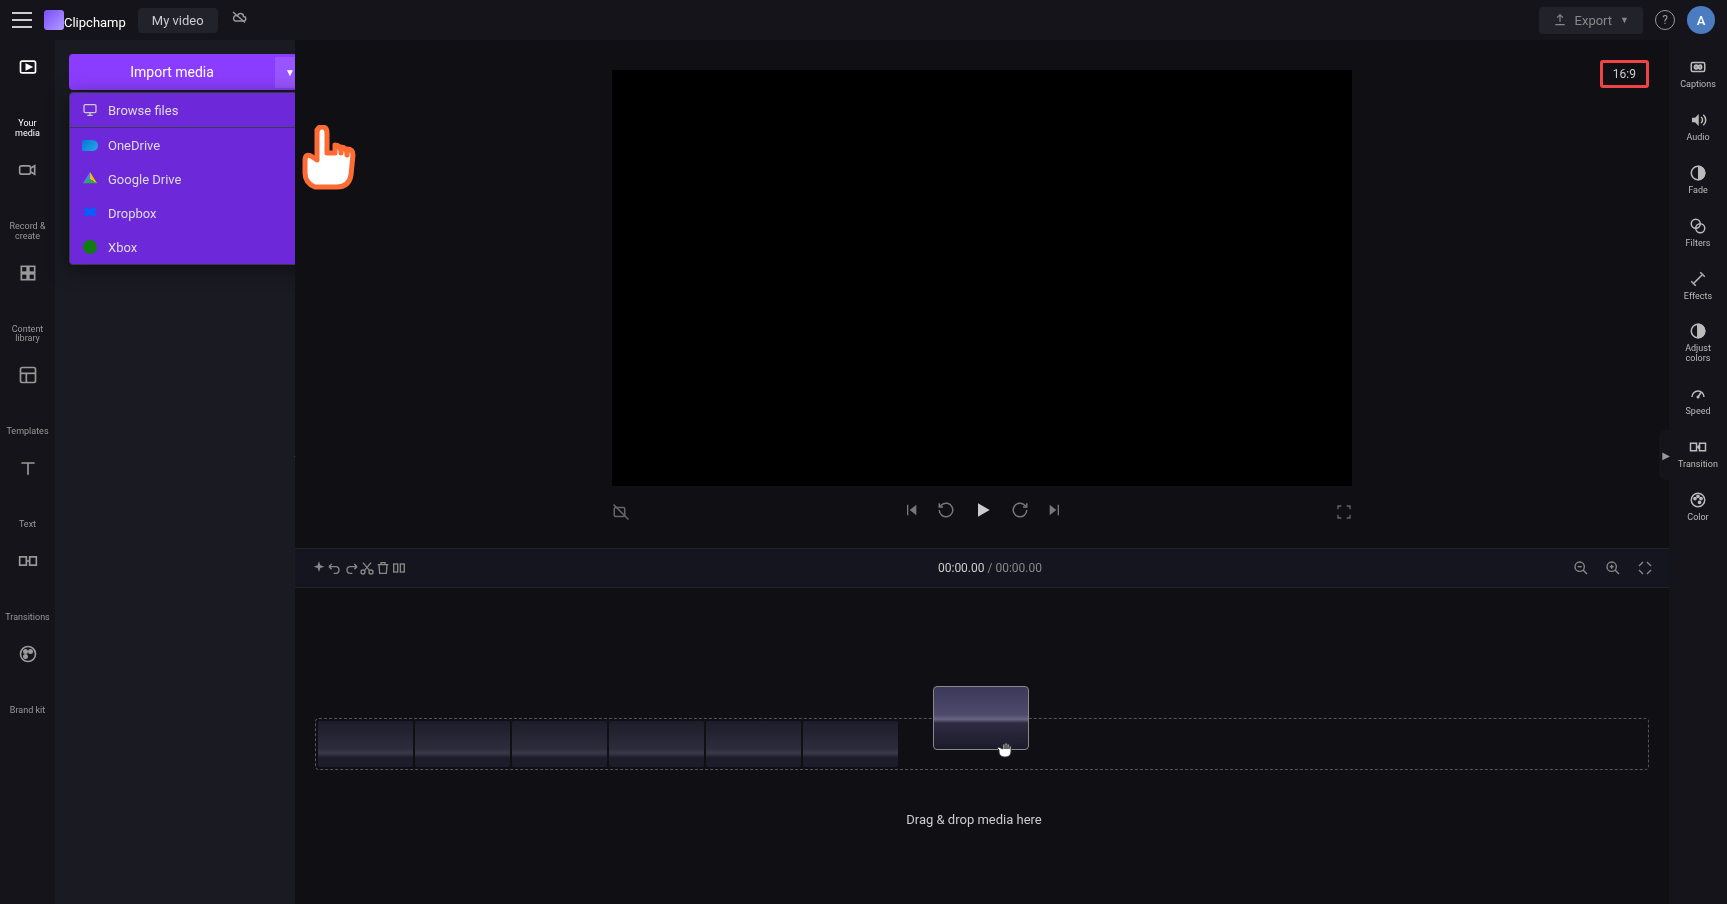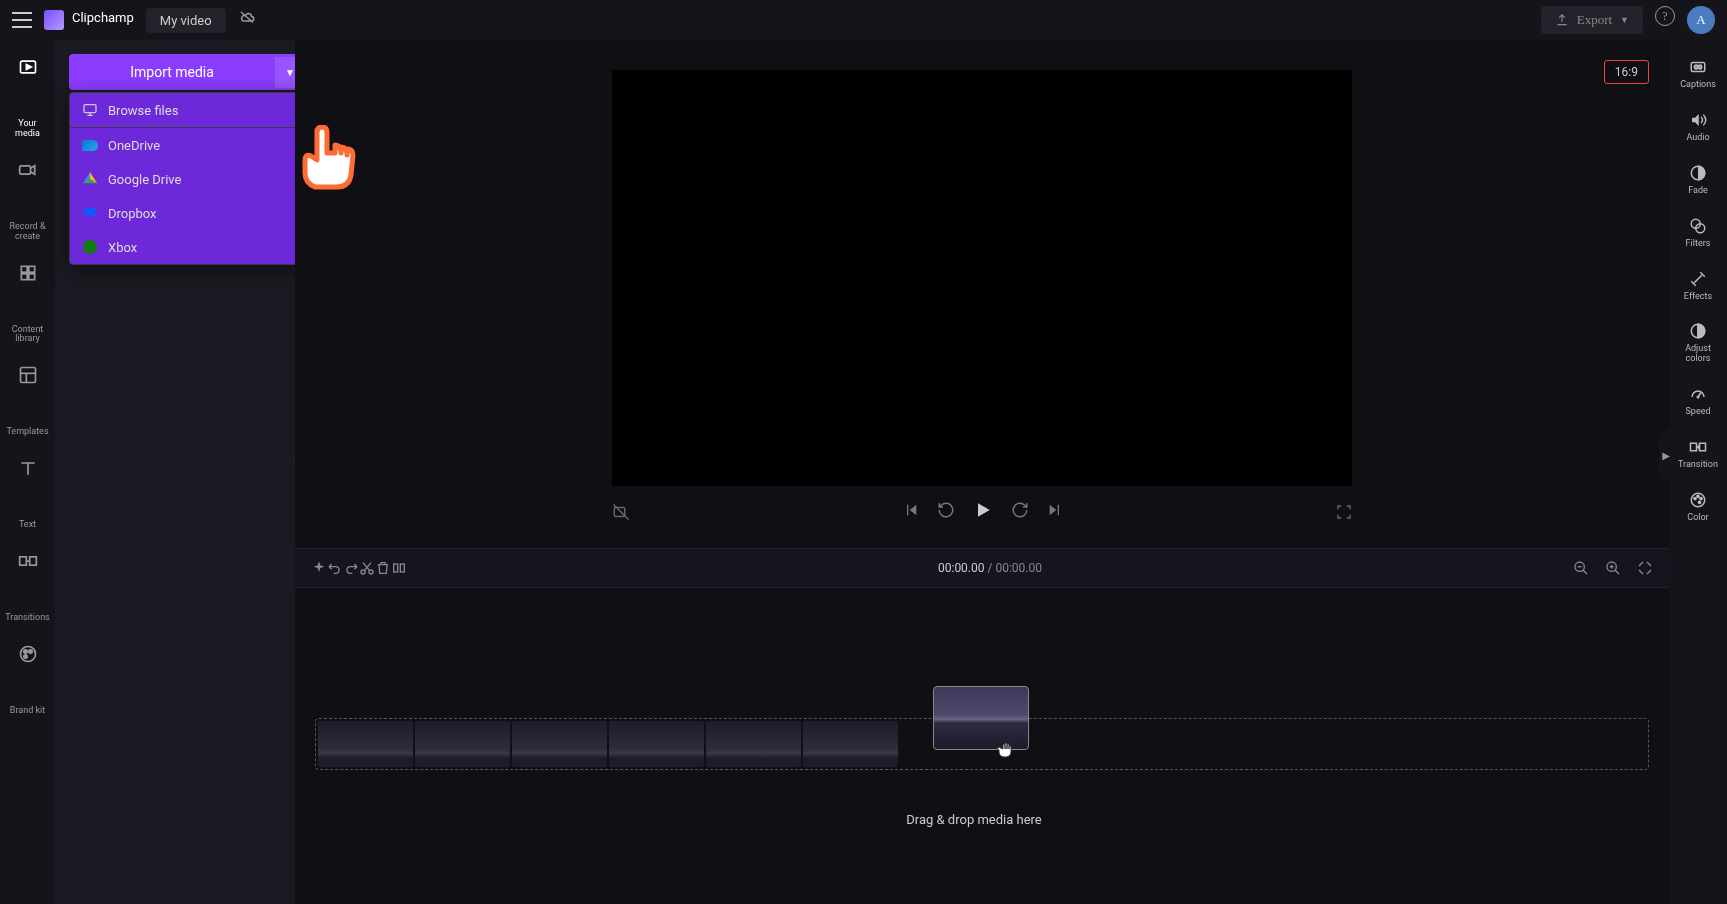--- a/index.html
+++ b/index.html
@@ -17,25 +17,25 @@
     .topbar {
       height: 40px;
       background: #14141a;
       display: flex;
       align-items: center;
       padding: 0 12px;
       gap: 12px;
     }
     .hamburger { width: 20px; height: 16px; display: flex; flex-direction: column; justify-content: space-between; cursor: pointer; }
     .hamburger span { background: #ccc; height: 2px; width: 100%; }
-    .logo { display: flex; align-items: flex-start; gap: 8px; font-size: 13px; color: #fff; }
+    .logo { display: flex; align-items: flex-end; gap: 0; font-size: 13px; color: #fff; }
     .logo-icon { width: 20px; height: 20px; background: linear-gradient(135deg,#7b4dff,#b09cff); border-radius: 3px; }
     .project-name { background: #22222b; padding: 5px 14px; border-radius: 4px; font-size: 13px; color: #ccc; }
     .cloud-icon { color: #999; }
-    .topbar-right { margin-left: auto; display: flex; gap: 12px; font-family: Liberation Serif, serif; }
+    .topbar-right { margin-left: auto; display: flex; align-items: center; gap: 12px; }
     .export-btn { background: #22222b; padding: 6px 14px; border-radius: 4px; font-size: 13px; display: flex; align-items: center; gap: 8px; color: #888; cursor: pointer; }
     .help-icon { width: 20px; height: 20px; border: 1.5px solid #999; border-radius: 50%; display: flex; align-items: center; justify-content: center; font-size: 12px; color: #999; cursor: pointer; }
     .avatar { width: 28px; height: 28px; background: #4a7cbf; border-radius: 50%; display: flex; align-items: center; justify-content: center; color: #fff; font-size: 13px; font-weight: 500; cursor: pointer; }
     
     
     .main { display: flex; height: calc(100% - 40px); }
     
     
     .left-sidebar {
       width: 55px;
@@ -152,21 +152,21 @@
       padding: 30px 20px 10px;
       display: flex;
       flex-direction: column;
       align-items: center;
       position: relative;
     }
     .aspect-badge {
       position: absolute;
       top: 20px;
       right: 20px;
-      border: 1px solid #ef4444;
+      border: 3px solid #ef4444;
       border-radius: 3px;
       padding: 4px 10px;
       font-size: 12px;
       color: #ccc;
       cursor: pointer;
     }
     .preview-canvas {
       width: 740px;
       height: 416px;
       background: #000;

